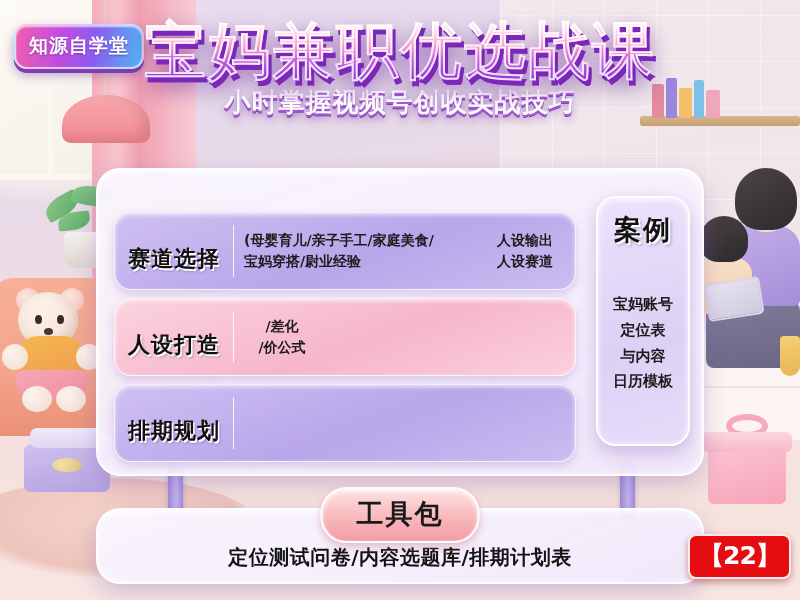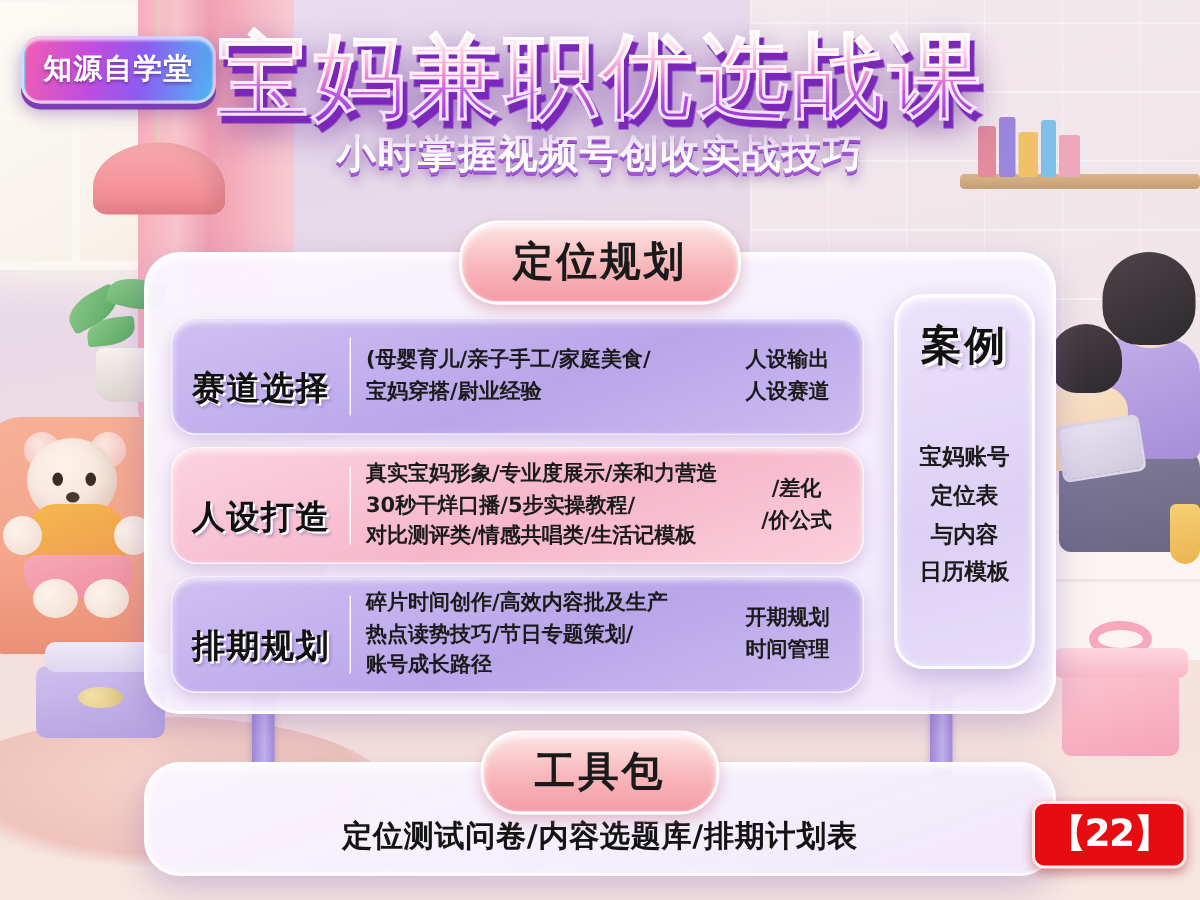--- a/index.html
+++ b/index.html
@@ -356,48 +356,42 @@
   <div class="logo-badge">知源自学堂</div>
 
   <div class="title-wrap">
     <div class="main-title">宝妈兼职优选战课</div>
     <div class="sub-title">小时掌握视频号创收实战技巧</div>
   </div>
 
   <div class="connector" style="left:168px;top:462px;"></div>
   <div class="connector" style="left:620px;top:462px;"></div>
 
-  <div id="pill-main" class="pill">定位规划</div>
   <div id="card-main" class="card">
 
     <div id="row1" class="row purple">
       <div class="row-label">赛道选择</div>
       <div class="row-div"></div>
       <div class="row-body">
         <div class="row-main">(母婴育儿/亲子手工/家庭美食/<br>宝妈穿搭/尉业经验</div>
         <div class="row-side">人设输出<br>人设赛道</div>
       </div>
     </div>
 
     <div id="row2" class="row pink">
       <div class="row-label">人设打造</div>
       <div class="row-div"></div>
       <div class="row-body">
-        <div class="row-main">真实宝妈形象/专业度展示/亲和力营造<br>30秒干烊口播/5步实操教程/<br>对比测评类/情感共唱类/生活记模板</div>
         <div class="row-side slashed">/差化<br>/价公式</div>
       </div>
     </div>
 
     <div id="row3" class="row purple">
       <div class="row-label">排期规划</div>
       <div class="row-div"></div>
-      <div class="row-body">
-        <div class="row-main">碎片时间创作/高效内容批及生产<br>热点读势技巧/节日专题策划/<br>账号成长路径</div>
-        <div class="row-side">开期规划<br>时间管理</div>
-      </div>
     </div>
   </div>
 
   <div id="card-case">
     <div class="case-title">案例</div>
     <div class="case-body">宝妈账号<br>定位表<br>与内容<br>日历模板</div>
   </div>
 
   <div id="pill-tools" class="pill">工具包</div>
   <div id="card-tools" class="card">

